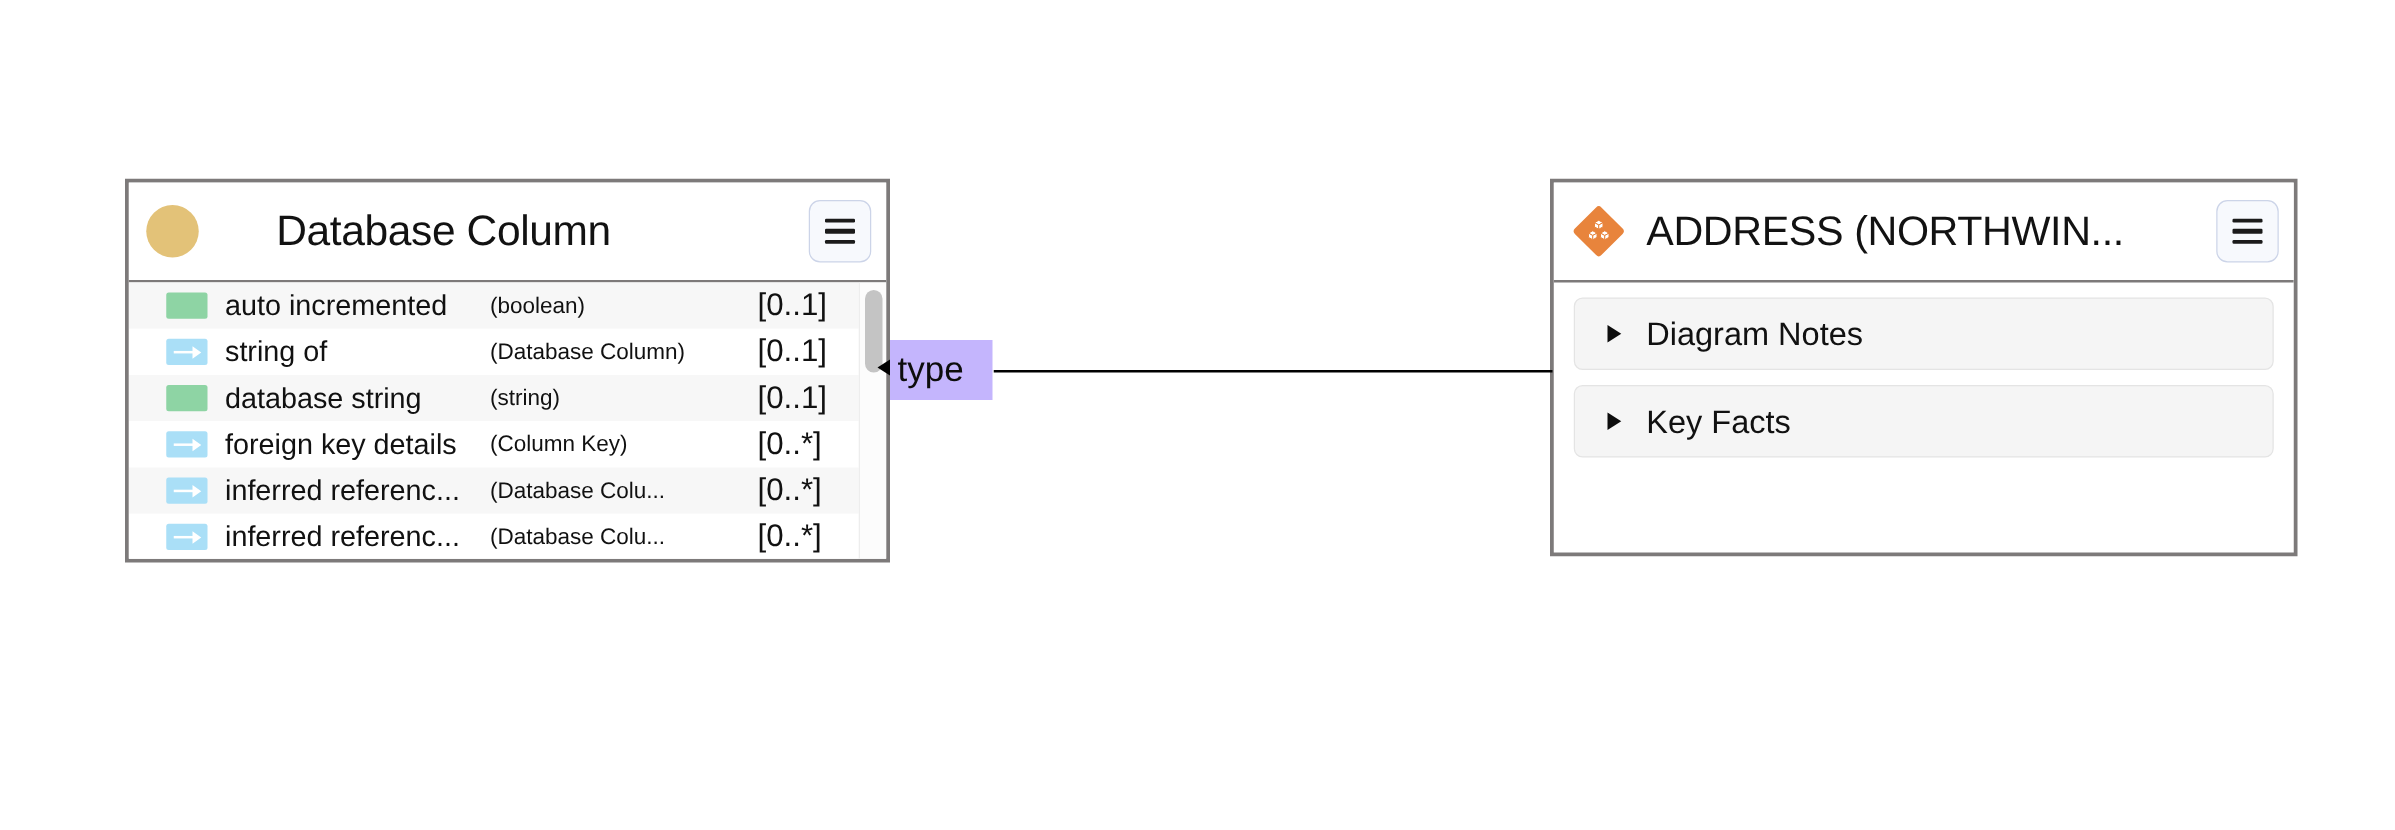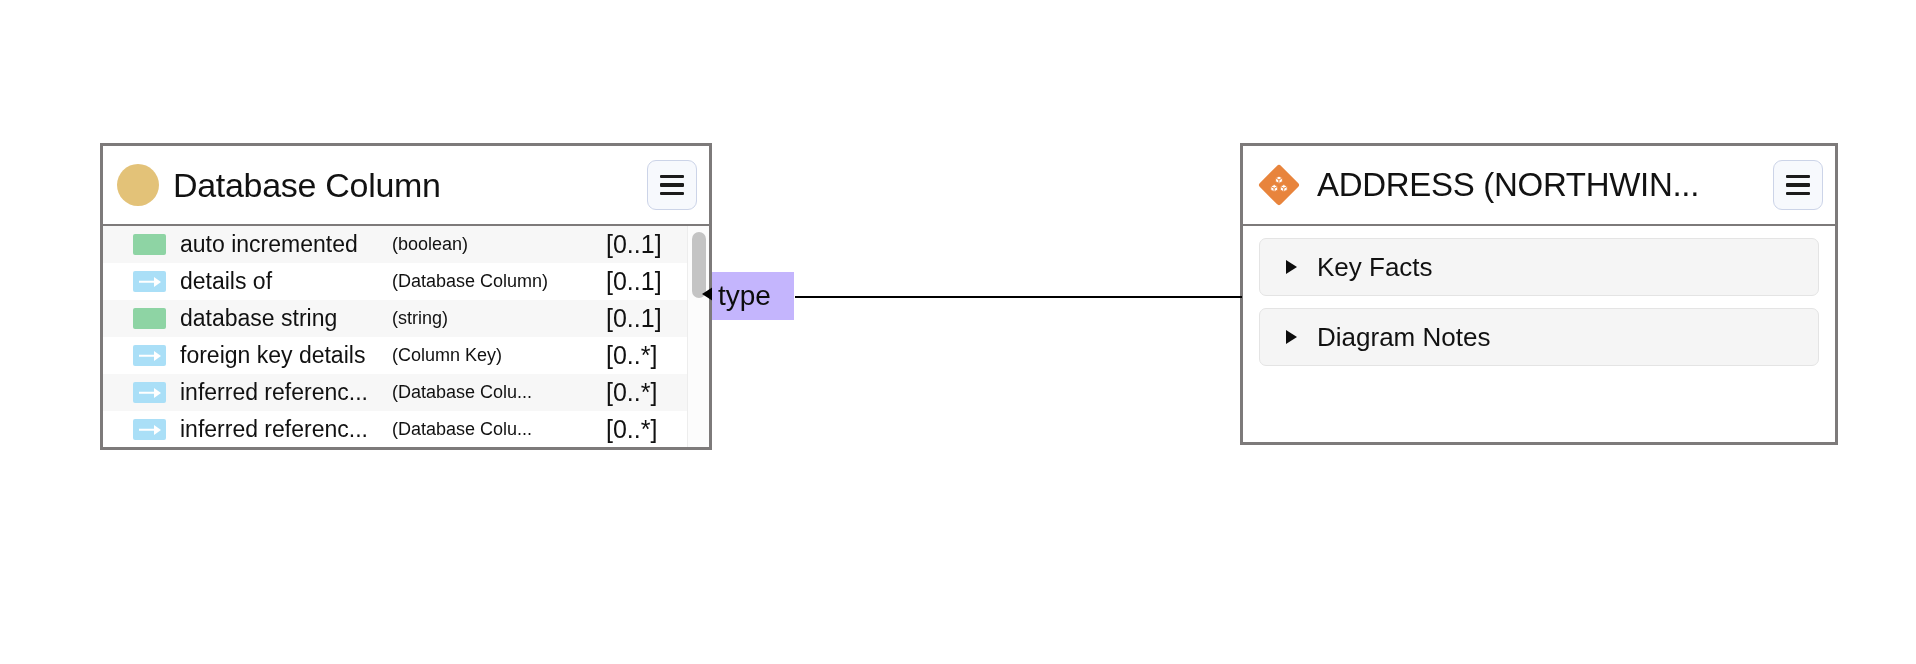--- a/index.html
+++ b/index.html
@@ -77,21 +77,21 @@
     background: #7d7a7a;
   }
 
   
   #node-database-column {
     left: 100px;
     top: 143px;
     width: 612px;
     height: 307px;
   }
-  #node-database-column .node-header { height: 78px; }
+  #node-database-column .node-header { height: 78px; gap: 48px; }
 
   .circle-icon {
     flex: 0 0 auto;
     width: 42px;
     height: 42px;
     border-radius: 50%;
     background: #e3c278;
   }
 
   .node-body {
@@ -318,21 +318,21 @@
     <div class="node-body">
       <div class="rows" id="db-column-rows">
           <div class="prop-row alt">
             <div class="row-icon attribute"></div>
             <div class="row-name">auto incremented</div>
             <div class="row-type">(boolean)</div>
             <div class="row-card">[0..1]</div>
           </div>
           <div class="prop-row">
             <div class="row-icon relation"></div>
-            <div class="row-name">details of</div>
+            <div class="row-name">string of</div>
             <div class="row-type">(Database Column)</div>
             <div class="row-card">[0..1]</div>
           </div>
           <div class="prop-row alt">
             <div class="row-icon attribute"></div>
             <div class="row-name">database string</div>
             <div class="row-type">(string)</div>
             <div class="row-card">[0..1]</div>
           </div>
           <div class="prop-row">
@@ -384,25 +384,25 @@
         <span></span>
         <span></span>
         <span></span>
       </div>
     </div>
     <div class="header-divider"></div>
 
     <div class="accordion-area" id="address-accordions">
         <div class="accordion">
           <div class="accordion-caret"></div>
-          <div class="accordion-label">Key Facts</div>
+          <div class="accordion-label">Diagram Notes</div>
         </div>
         <div class="accordion">
           <div class="accordion-caret"></div>
-          <div class="accordion-label">Diagram Notes</div>
+          <div class="accordion-label">Key Facts</div>
         </div>
       </div>
   </div>
 
   <div id="edge-layer">
     <div class="edge-line"></div>
     <div class="edge-arrowhead"></div>
     <div class="edge-label">type</div>
   </div>
 

